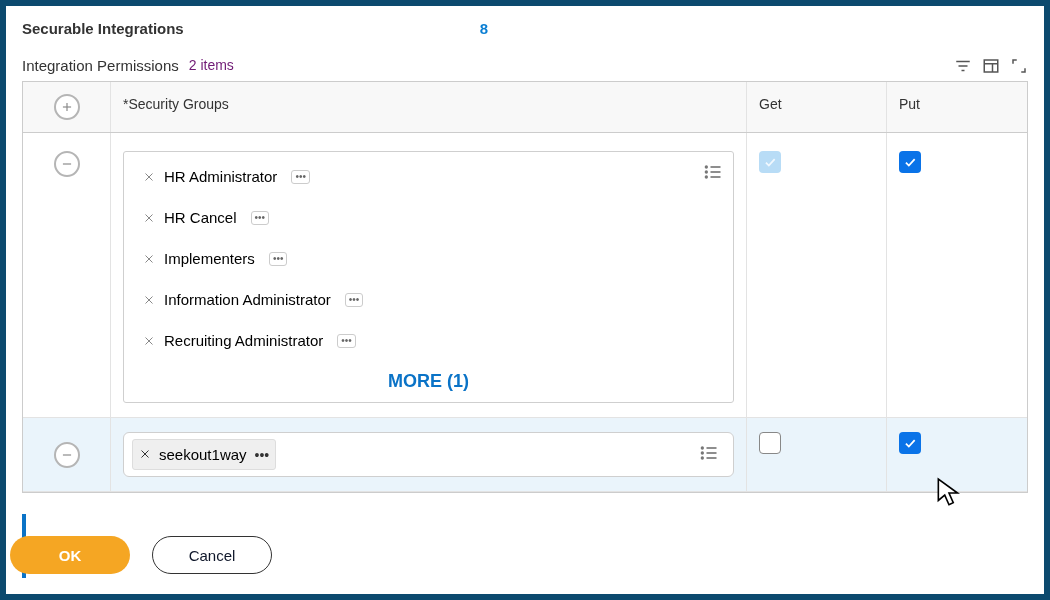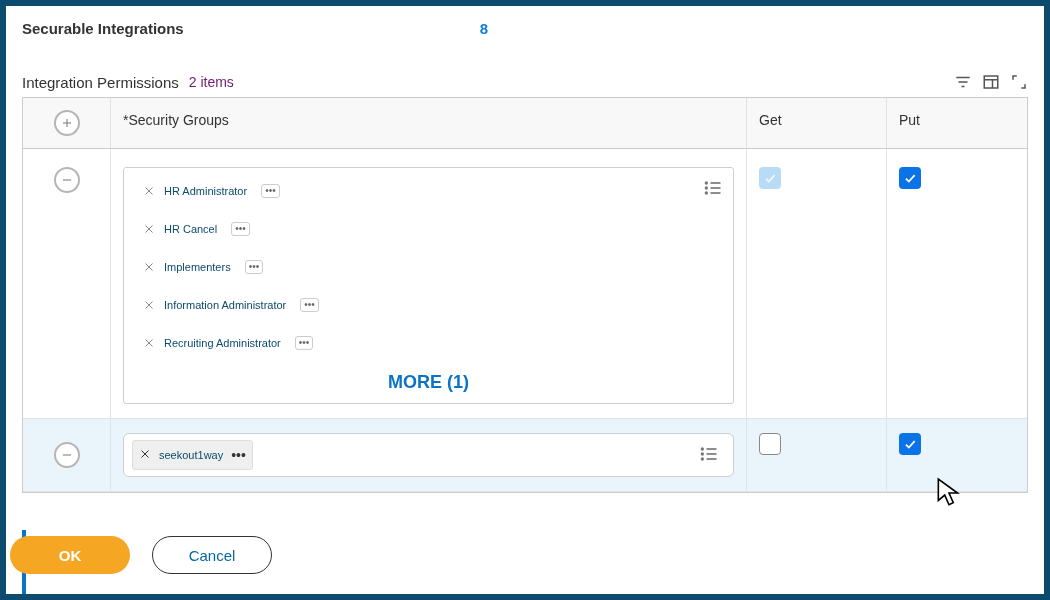--- a/index.html
+++ b/index.html
@@ -1,57 +1,57 @@
 <!DOCTYPE html>
 <html><head>
 <meta charset="utf-8">
 <style>
   * { box-sizing: border-box; margin: 0; padding: 0; }
   html, body { width: 1050px; height: 600px; font-family: Arial, Helvetica, sans-serif; font-size: 14px; color: #333; background: #fff; }
   .frame { border: 6px solid #0c4a6e; width: 1050px; height: 600px; position: relative; padding: 14px 16px; }
   .header-row { display: flex; align-items: center; gap: 16px; }
   .header-label { font-size: 15px; font-weight: bold; }
   .header-count { color: #0a7ed3; font-size: 15px; font-weight: 600; margin-left: 280px; }
-  .subhead-row { display: flex; align-items: center; margin-top: 36px; }
+  .subhead-row { display: flex; align-items: flex-start; margin-top: 20px; }
   .subhead-label { font-size: 15px; font-weight: 400; }
   .subhead-items { color: #701a75; margin-left: 10px; font-size: 14px; }
   .subhead-tools { margin-left: auto; display: flex; gap: 10px; align-items: center; }
   .tool-icon { width: 18px; height: 18px; color: #555; cursor: pointer; }
   .grid { border: 1px solid #ccc; margin-top: 6px; width: 100%; position: relative; }
   .col-head { display: flex; border-bottom: 1px solid #ccc; background: #f8f8f8; }
   .cell-action { width: 88px; display: flex; align-items: center; justify-content: center; border-right: 1px solid #e3e3e3; }
   .cell-sg { flex: 1; padding: 14px 12px; font-size: 14px; color: #333; border-right: 1px solid #e3e3e3; }
   .cell-get { width: 140px; padding: 14px 12px; border-right: 1px solid #e3e3e3; }
   .cell-put { width: 140px; padding: 14px 12px; }
   .round-btn { width: 26px; height: 26px; border: 2px solid #b5b5b5; border-radius: 50%; display: flex; align-items: center; justify-content: center; color: #888; cursor: pointer; background: #fff; }
   .grid-row { display: flex; border-bottom: 1px solid #e3e3e3; }
   .row1 .cell-action, .row1 .cell-sg, .row1 .cell-get, .row1 .cell-put { padding-top: 18px; padding-bottom: 14px; }
   .row2 { background: #eaf4fb; }
   .row2 .cell-action, .row2 .cell-sg, .row2 .cell-get, .row2 .cell-put { padding-top: 14px; padding-bottom: 14px; }
   .sg-box { border: 1px solid #cfcfcf; border-radius: 3px; background: #fff; padding: 8px 8px 0 8px; position: relative; }
   .sg-box-row2 { display: flex; align-items: center; }
   .token { display: inline-flex; align-items: center; gap: 8px; padding: 4px 4px; margin: 4px 0 12px 6px; }
   .token .x { width: 14px; height: 14px; color: #888; cursor: pointer; display: inline-flex; align-items: center; justify-content: center; }
-  .token-text { font-size: 11px; color: #0c4a6e; }
+  .token-text { font-size: 15px; color: #000000; }
   .token .dots { border: 1px solid #ccc; border-radius: 3px; padding: 0 3px; margin-left: 6px; font-size: 10px; color: #666; cursor: pointer; line-height: 12px; }
   .row2 .chip { background: #efefef; border: 1px solid #ddd; border-radius: 3px; padding: 6px 6px; display: inline-flex; align-items: center; gap: 8px; }
   .list-icon { position: absolute; right: 10px; top: 10px; color: #777; cursor: pointer; }
   .more-link { display: block; text-align: center; color: #0a73c7; font-weight: bold; font-size: 18px; padding: 6px 0 10px; cursor: pointer; }
   .cb { width: 22px; height: 22px; border-radius: 4px; display: inline-flex; align-items: center; justify-content: center; }
   .cb.empty { border: 1.5px solid #888; background: #fff; }
   .cb.checked { background: #0a73e8; color: #fff; }
   .cb.checked-soft { background: #b8dcf6; color: #f1f8fe; }
   .cb svg { width: 14px; height: 14px; }
   .row1 .cell-action { align-items: flex-start; }
   .row2 .cell-action { align-items: center; }
   .marker { position: absolute; left: -1px; top: 432px; width: 4px; height: 64px; background: #0a73c7; }
   .footer { position: absolute; left: 4px; bottom: 20px; display: flex; gap: 22px; }
   .btn { height: 38px; border-radius: 20px; padding: 0 30px; font-size: 15px; display: inline-flex; align-items: center; justify-content: center; cursor: pointer; }
   .btn-ok { background: #f5a623; color: #fff; border: none; min-width: 120px; font-weight: bold; }
-  .btn-cancel { background: #fff; border: 1.5px solid #333; color: #0369a1; min-width: 120px; }
+  .btn-cancel { background: #fff; border: 1.5px solid #333; color: #0f172a; min-width: 120px; }
   .cursor { position: absolute; left: 930px; top: 471px; width: 26px; height: 32px; pointer-events: none; }
   .list-icon-inline { color: #777; cursor: pointer; margin-left: auto; margin-right: 6px; }
 </style>
 </head>
 <body>
 
 <div class="frame">
 
   <div class="header-row">
     <div class="header-label">Securable Integrations</div>

